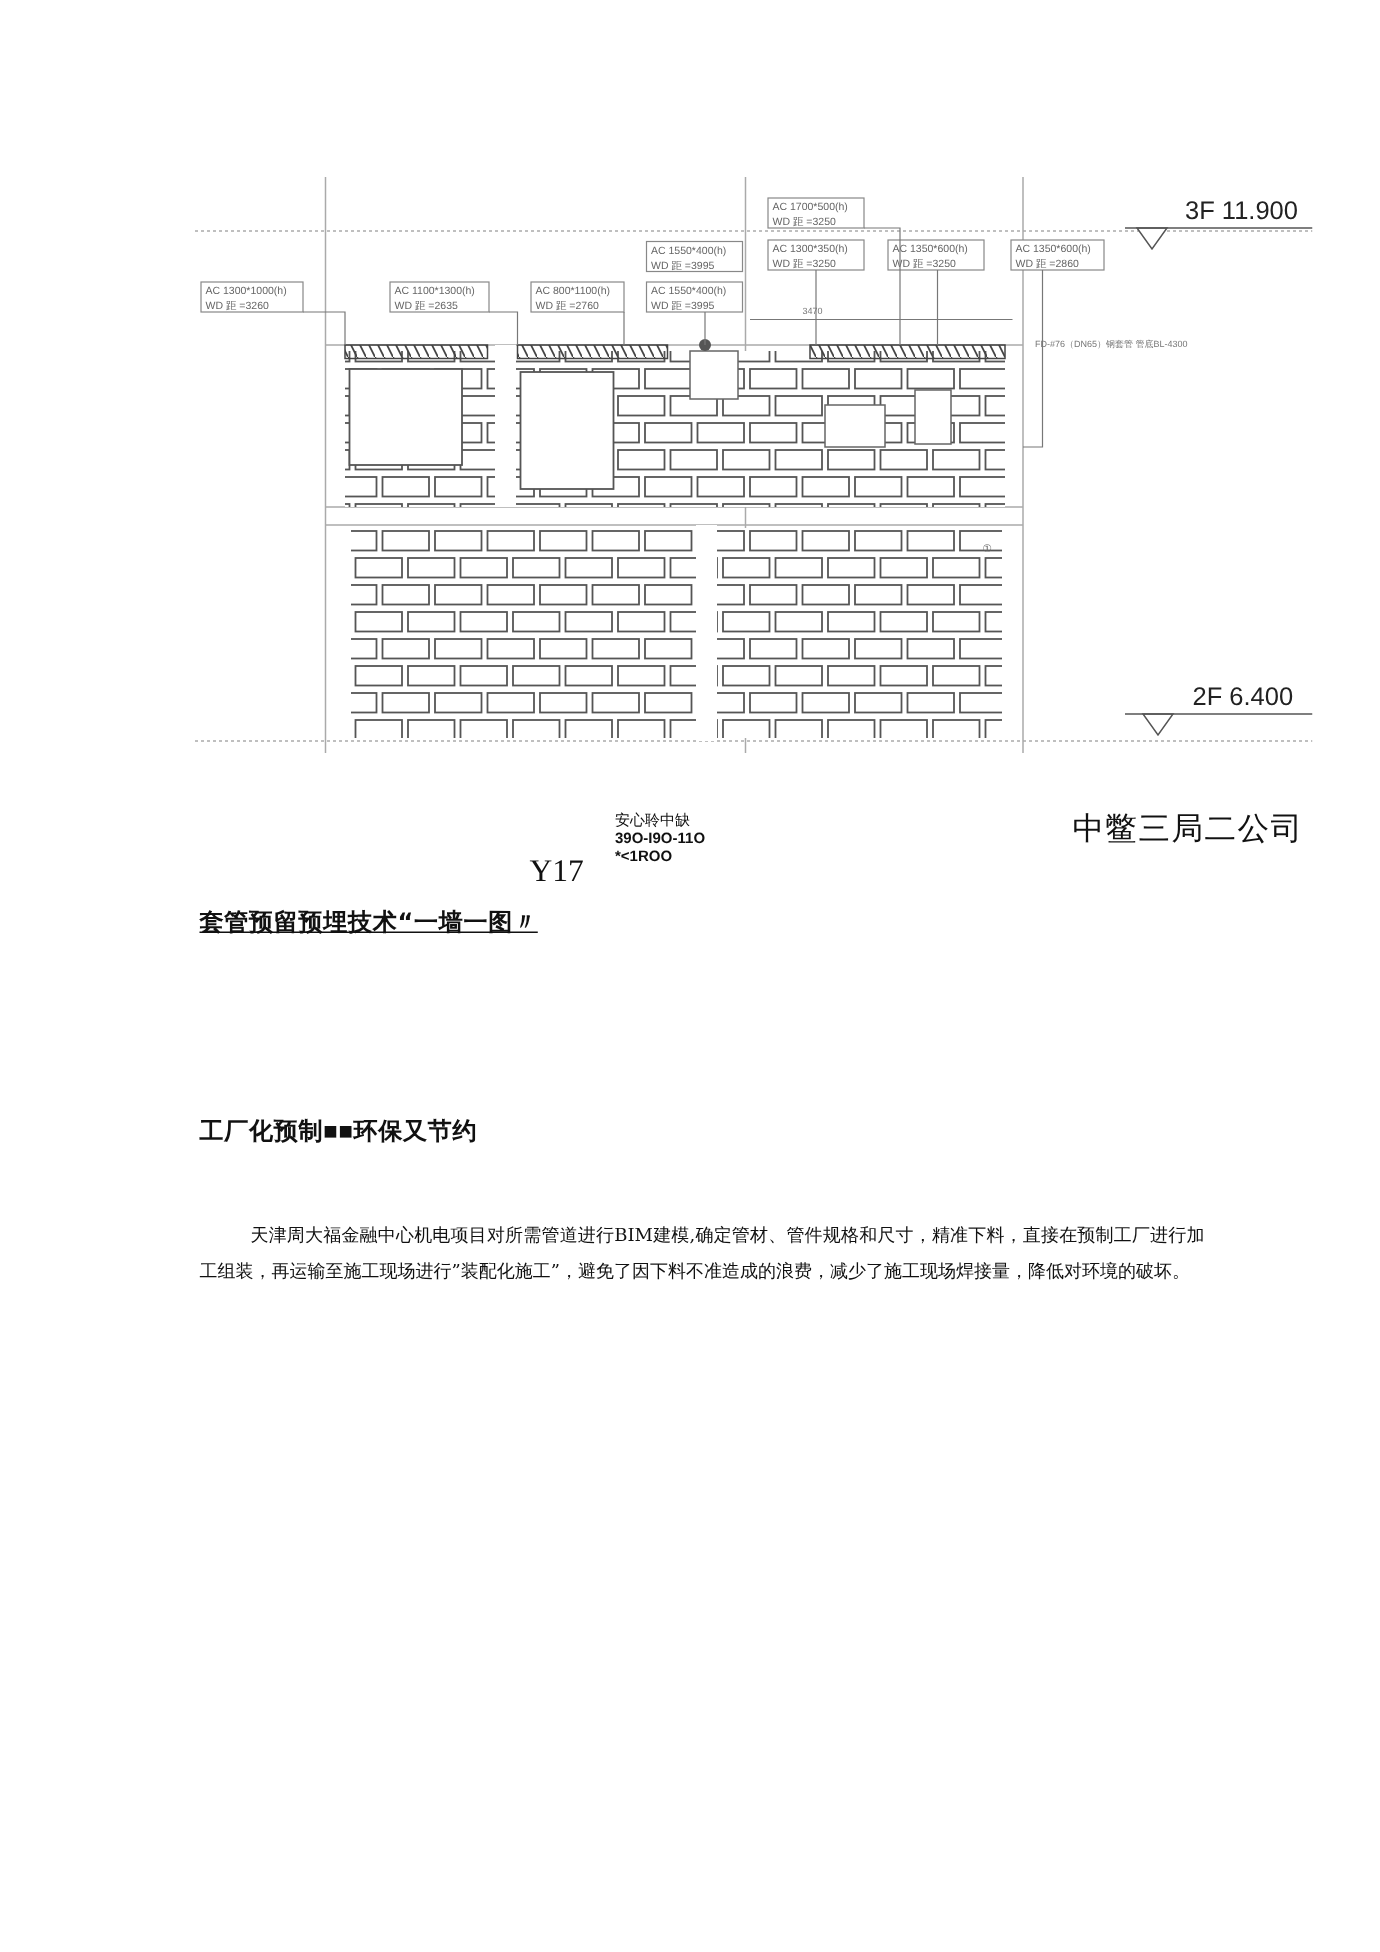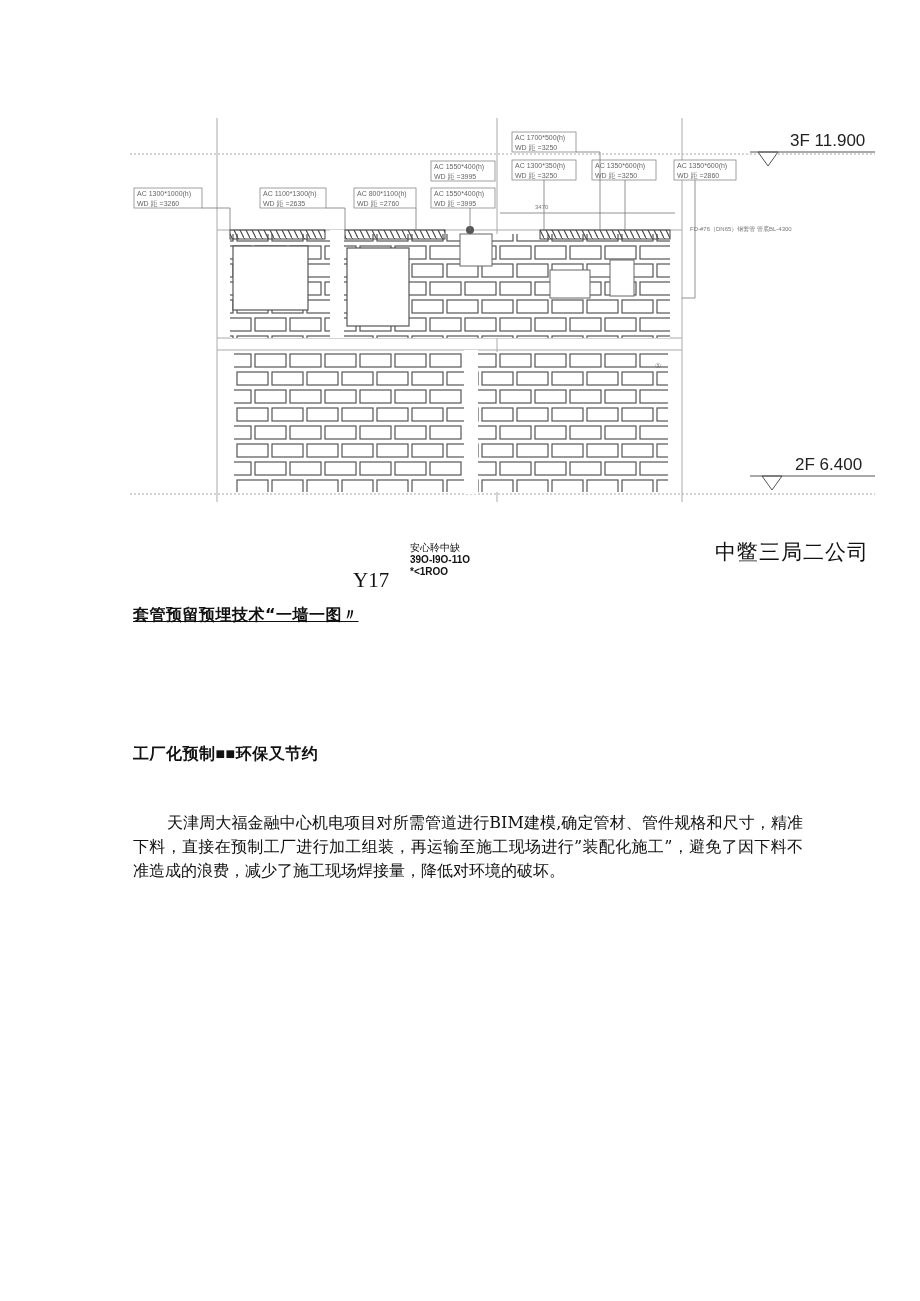--- a/index.html
+++ b/index.html
@@ -13,21 +13,21 @@
                  font-family: "Liberation Sans", sans-serif; margin-top: 16px; }
     .cap-stamp div { white-space: nowrap; }
     .cap-stamp .num { font-weight: bold; }
     .cap-company { position: absolute; left: 715px; top: 14px; font-family: "Liberation Serif", "DejaVu Serif", serif;
                    font-size: 21px; letter-spacing: 1px; }
     .heading { position: absolute; left: 133px; font-size: 16px; font-weight: bold;
                font-family: "DejaVu Sans", sans-serif; letter-spacing: 0.5px; }
     .h1 { top: 605px; text-decoration: underline; }
     .h2 { top: 744px; font-family: Liberation Mono, monospace; }
     .paragraph { position: absolute; left: 133px; top: 811px; width: 670px;
-                 font-family: "DejaVu Serif", "Liberation Serif", serif; font-size: 16px;
+                 font-family: "DejaVu Serif", "Liberation Serif", serif; font-size: 12px;
                  line-height: 24px; text-indent: 34px; text-align: justify; color: #111; }
     .dim-text { font-family: "Liberation Sans", sans-serif; }
   </style>
 </head>
 <body>
 
 <div class="drawing">
   <svg width="745" height="385" viewBox="0 0 745 385" xmlns="http://www.w3.org/2000/svg">
     <defs>
       <pattern id="brick" x="0" y="0" width="70" height="36" patternUnits="userSpaceOnUse">

